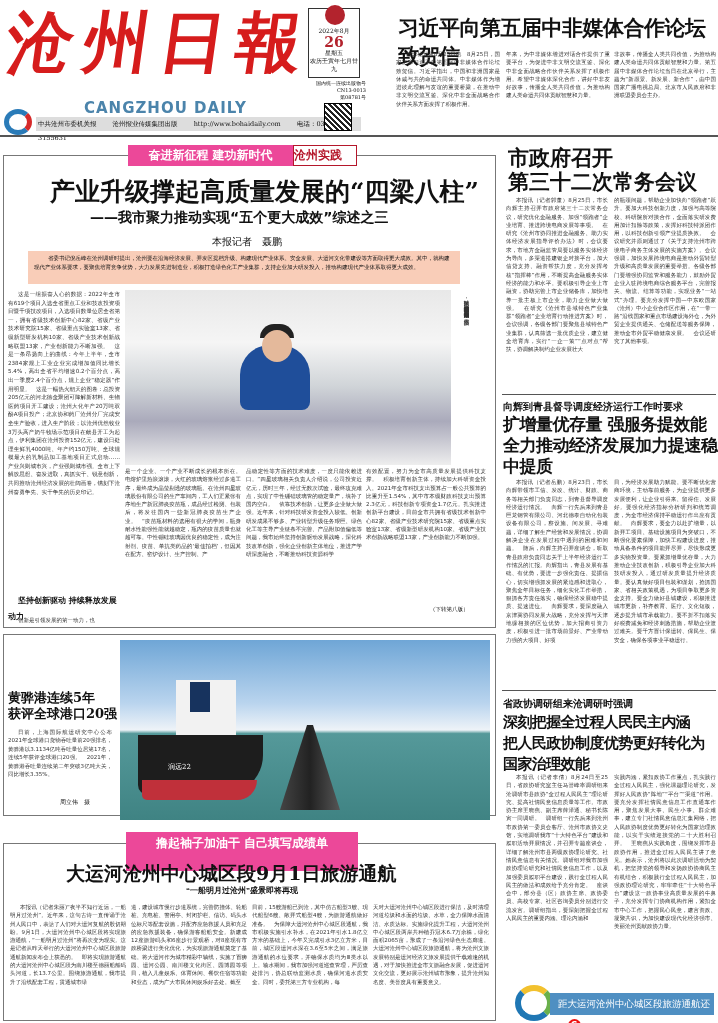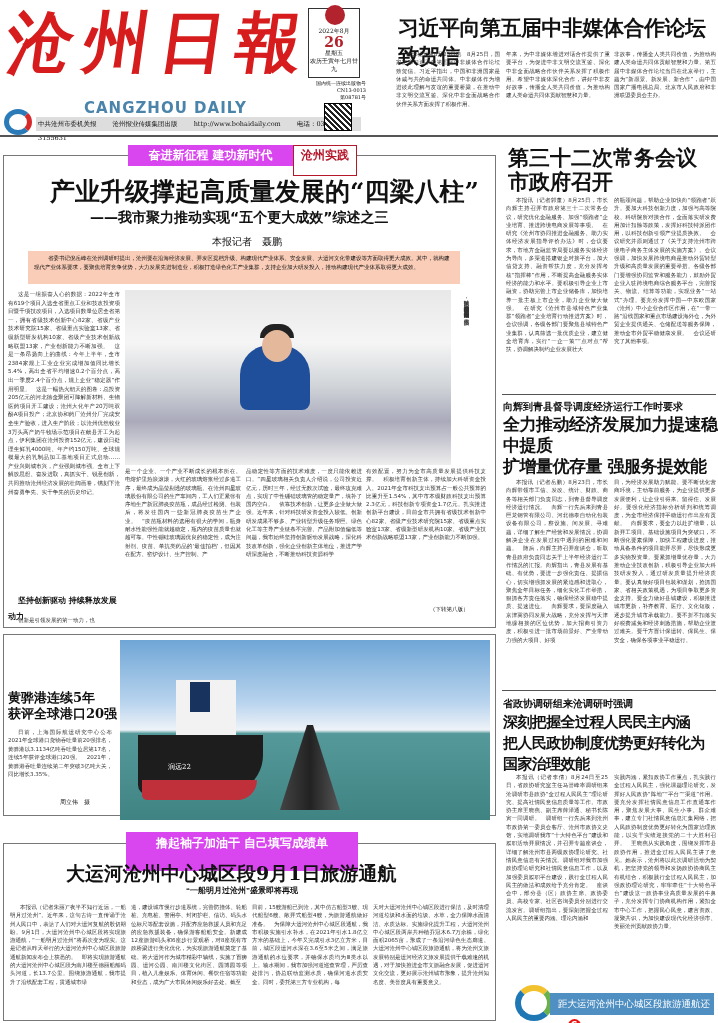--- a/index.html
+++ b/index.html
@@ -11,21 +11,21 @@
 .date-box .day{font-size:14px;color:#b3232d;font-weight:bold;line-height:14px}
 .issn{left:306px;top:80px;font-size:5px;line-height:7px;text-align:right;width:60px}
 .en-name{left:84px;top:99px;font-family:"DejaVu Sans",sans-serif;font-weight:bold;font-size:15px;color:#4b84ab;letter-spacing:1px}
 .banner{left:36px;top:117px;width:325px;height:14px;background:#ddd;font-size:6.5px;line-height:14px;padding-left:2px}
 .banner span{margin-right:14px}
 .logo-swirl{left:4px;top:109px;width:28px;height:26px;border-radius:50%;border:5px solid #2a7bb8;border-right-color:#d62a2a}
 .qr{left:324px;top:103px;width:28px;height:28px;background:repeating-linear-gradient(45deg,#222 0 2px,#fff 2px 4px),#222;border:1px solid #000}
 .topline{left:0;top:135px;width:718px;height:2px;background:#555}
 .xi-head{left:398px;top:14px;font-size:21px;font-weight:bold;letter-spacing:-0.5px;font-family:"DejaVu Sans",sans-serif}
 .col-text{font-size:5.5px;line-height:8.3px;color:#333;text-align:justify;overflow:hidden;font-family:"DejaVu Sans",sans-serif}
-.boxbar{background:#d946ef;color:#fff;font-family:"DejaVu Sans",sans-serif;font-weight:bold;text-align:center}
+.boxbar{background:#ec4899;color:#fff;font-family:"DejaVu Sans",sans-serif;font-weight:bold;text-align:center}
 .main-box{left:3px;top:155px;width:493px;height:473px;border:1px solid #777}
 .main-head{left:50px;top:175px;font-size:25px;font-weight:bold;font-family:"DejaVu Serif",serif;letter-spacing:0px}
 .main-sub{left:90px;top:209px;font-size:14px;font-weight:bold;font-family:"DejaVu Sans",sans-serif}
 .byline{left:212px;top:235px;font-size:10px}
 .summary{left:28px;top:251px;width:432px;height:33px;background:#f9cdb8;font-size:5.5px;line-height:8.5px;padding:3px 6px;font-family:"DejaVu Sans",sans-serif;text-indent:14px}
 .photo1{left:125px;top:290px;width:326px;height:175px;background:linear-gradient(180deg,#e8e8e8 0%,#f5f5f5 30%,#d0d4d8 55%,#aab 75%,#eee 100%)}
 .worker{position:absolute;left:115px;top:55px;width:70px;height:65px;border-radius:30px 30px 8px 8px;background:#1f4e9a}
 .worker-face{position:absolute;left:137px;top:40px;width:30px;height:32px;border-radius:50%;background:#e4b99b}
 .worker-hair{position:absolute;left:135px;top:34px;width:34px;height:14px;border-radius:16px 16px 0 0;background:#222}
 .photo1-cap{left:456px;top:296px;width:14px;font-size:5.5px;line-height:7px;writing-mode:vertical-rl;color:#333}
@@ -76,21 +76,21 @@
 
 <div class="abs xi-head">习近平向第五届中非媒体合作论坛致贺信</div>
 <div class="abs col-text" style="left:396px;top:50px;width:104px;height:82px;text-indent:10px">新华社北京8月25日电　8月25日，国家主席习近平向第五届中非媒体合作论坛致贺信。习近平指出，中国和非洲国家是休戚与共的命运共同体。中非媒体作为增进彼此理解与友谊的重要桥梁，在推动中非文明交流互鉴、深化中非全面战略合作伙伴关系方面发挥了积极作用。</div>
 <div class="abs col-text" style="left:506px;top:50px;width:104px;height:82px">年来，为中非媒体增进对话合作提供了重要平台，为促进中非文明交流互鉴、深化中非全面战略合作伙伴关系发挥了积极作用。希望中非媒体深化合作，讲好中非友好故事，传播全人类共同价值，为推动构建人类命运共同体贡献智慧和力量。</div>
 <div class="abs col-text" style="left:614px;top:50px;width:102px;height:82px">非故事，传播全人类共同价值，为推动构建人类命运共同体贡献智慧和力量。第五届中非媒体合作论坛当日在北京举行，主题为“新愿景、新发展、新合作”，由中国国家广播电视总局、北京市人民政府和非洲联盟委员会主办。</div>
 
 <div class="abs topline"></div>
 
 <div class="abs main-box"></div>
 <div class="abs boxbar" style="left:128px;top:145px;width:165px;height:21px;font-size:12px;line-height:21px">奋进新征程 建功新时代</div>
-<div class="abs" style="left:293px;top:145px;width:64px;height:31px;background:#fff;border:1px solid #b5172b;color:#b5172b;font-weight:bold;font-size:12px;line-height:19px;text-align:center;font-family:'DejaVu Sans',sans-serif">沧州实践</div>
+<div class="abs" style="left:293px;top:145px;width:64px;height:21px;background:#fff;border:1px solid #b5172b;color:#b5172b;font-weight:bold;font-size:12px;line-height:19px;text-align:left;font-family:'DejaVu Sans',sans-serif">沧州实践</div>
 <div class="abs main-head">产业升级撑起高质量发展的“四梁八柱”</div>
 <div class="abs main-sub">——我市聚力推动实现“五个更大成效”综述之三</div>
 <div class="abs byline">本报记者　聂鹏</div>
 <div class="abs summary">省委书记倪岳峰在沧州调研时提出，沧州要在沿海经济发展、开发区提档升级、构建现代产业体系、安全发展、大运河文化带建设等方面取得更大成效。其中，就构建现代产业体系要求，要聚焦培育竞争优势，大力发展先进制造业，积极打造绿色化工产业集群，支持企业加大研发投入，推动构建现代产业体系取得更大成效。</div>
 
 <div class="abs col-text" style="left:8px;top:290px;width:112px;height:302px;text-indent:10px;font-size:5.6px;line-height:8.6px">这是一组振奋人心的数据：2022年全市有619个项目入选全省重点工业和技改投资项目暨千项技改项目，入选项目数量位居全省第一，拥有省级技术创新中心82家、省级产业技术研究院15家、省级重点实验室13家、省级新型研发机构10家、省级产业技术创新战略联盟13家，产业创新能力不断加强。　这是一条昂扬向上的曲线：今年上半年，全市2384家规上工业企业完成增加值同比增长5.4%，高出全省平均增速0.2个百分点，高出一季度2.4个百分点，规上企业“稳定器”作用明显。　这是一幅热火朝天的图卷：总投资205亿元的河北德金聚团可降解新材料、生物医药项目开工建设；沧州大化年产20万吨双酚A项目投产；北京协和药厂沧州分厂完成安全生产验收，进入生产阶段；以沧州优然牧业3万头高产奶牛牧场示范项目在献县开工为起点，伊利集团在沧州投资152亿元，建设日处理生鲜乳4000吨、年产约150万吨、全球规模最大的乳制品加工基地项目正式启动……　产业兴则城市兴，产业强则城市强。全市上下解放思想、奋发进取，真抓实干、锐意创新，共同推动沧州经济发展的壮阔画卷，镌刻下沧州奋勇争先、实干争先的历史印记。</div>
 <div class="abs" style="left:8px;top:593px;width:112px;font-size:8px;font-weight:bold;line-height:16px;font-family:'DejaVu Sans',sans-serif;text-indent:10px">坚持创新驱动 持续释放发展动力</div>
 <div class="abs col-text" style="left:8px;top:616px;width:112px;height:9px;text-indent:10px">创新是引领发展的第一动力，也</div>
 
 <div class="abs photo1">
@@ -99,32 +99,32 @@
   <div class="worker-face"></div>
 </div>
 <div class="abs photo1-cap" style="height:165px">技术赋能，助力河间再制造产业加速崛起。图为工人在河间市一家再制造企业成品库工作。 图立伟 摄</div>
 
 <div class="abs col-text" style="left:125px;top:467px;width:116px;height:150px">是一个企业、一个产业不断成长的根本所在。　电熔炉里热浪滚滚，火红的玻璃熔浆经过多道工序，最终成为晶莹剔透的玻璃瓶。在沧州四星玻璃股份有限公司的生产车间内，工人们正紧张有序地生产新冠肺炎疫苗瓶，成品经过检测、包装后，将发往国内一些新冠肺炎疫苗生产企业。　“疫苗瓶材料的选用有很大的学问，瓶身耐水性能强性能就越稳定，瓶内的疫苗质量也就越可靠。中性硼硅玻璃因优良的稳定性，成为注射剂、疫苗、单抗类药品的‘最佳拍档’，但因其在配方、窑炉设计、生产控制、产</div>
 <div class="abs col-text" style="left:246px;top:467px;width:116px;height:150px">品稳定性等方面的技术难度，一度只能依赖进口。”四星玻璃相关负责人介绍说，公司投资近亿元，历时三年，经过无数次试验，最终攻克难点，实现了中性硼硅玻璃管的稳定量产，填补了国内空白。　依靠技术创新，让更多企业做大做强。近年来，针对科技研发资金投入较低、创新研发成果不够多、产业转型升级任务艰巨、绿色化工等主导产业链条不完善、产品附加值偏低等问题，我市始终坚持创新驱动发展战略，深化科技改革创新，强化企业创新主体地位，推进产学研深度融合，不断推动科技资源科学</div>
 <div class="abs col-text" style="left:366px;top:467px;width:120px;height:140px">有效配置，努力为全市高质量发展提供科技支撑。　积极培育创新主体，持续加大科研资金投入。2021年全市科技支出预算占一般公共预算的比重升至1.54%，其中市本级财政科技支出预算2.3亿元，科技创新专项资金1.7亿元。扎实推进创新平台建设，目前全市共拥有省级技术创新中心82家、省级产业技术研究院15家、省级重点实验室13家、省级新型研发机构10家、省级产业技术创新战略联盟13家，产业创新能力不断加强。</div>
 <div class="abs" style="left:430px;top:606px;font-size:5.5px">（下转第八版）</div>
 
 <div class="abs gov-head">
+  <div>市政府召开</div>
   <div>第三十二次常务会议</div>
-  <div>市政府召开</div>
 </div>
 <div class="abs col-text" style="left:506px;top:196px;width:102px;height:188px;text-indent:10px">本报讯（记者郭董）8月25日，市长向辉主持召开市政府第三十二次常务会议，研究优化金融服务、加强“领跑者”企业培育、推进跨境电商发展等事项。　在研究《沧州市协同推进金融服务、助力实体经济发展指导评价办法》时，会议要求，市地方金融监管局要以服务实体经济为导向，多渠道搭建银企对接平台，加大信贷支持、融资帮扶力度，充分发挥考核“指挥棒”作用，不断提高金融服务实体经济的能力和水平。要积极引导企业上市融资，协助完善上市企业储备库，加快培养一批主板上市企业，助力企业做大做强。　在研究《沧州市县域特色产业集群“领跑者”企业培育行动推进方案》时，会议强调，各级各部门要聚焦县域特色产业集群，认真筛选一批优质企业，建立健全培育库，实行“一企一策”“点对点”帮扶，协调解决制约企业发展壮大</div>
 <div class="abs col-text" style="left:614px;top:196px;width:102px;height:188px">的瓶颈问题，帮助企业加快向“领跑者”跃升。要加大科技创新力度，加强与高等院校、科研院所对接合作，全面落实研发费用加计扣除等政策，发挥好科技特派团作用，以科技创新引领产业提质换效。　会议研究并原则通过了《关于支持沧州市跨境电子商务主体发展的实施方案》。会议强调，加快发展跨境电商是推动外贸转型升级和高质量发展的重要举措。各级各部门要增强协同监管和服务能力，鼓励外贸企业入驻跨境电商综合服务平台，完善报关、物流、结算等功能，实现业务“一站式”办理。要充分发挥中国—中东欧国家（沧州）中小企业合作区作用，在“一带一路”沿线国家和重点市场建设海外仓，为外贸企业提供通关、仓储配送等服务保障，推动全市外贸平稳健康发展。　会议还研究了其他事项。</div>
 
 <div class="abs sec-rule" style="left:502px;top:394px;width:214px"></div>
 
 <div class="abs kicker2">向辉到青县督导调度经济运行工作时要求</div>
 <div class="abs head2">
+  <div>扩增量优存量 强服务提效能</div>
   <div>全力推动经济发展加力提速稳中提质</div>
-  <div>扩增量优存量 强服务提效能</div>
 </div>
 <div class="abs col-text" style="left:506px;top:478px;width:102px;height:208px;text-indent:10px">本报讯（记者岳鹏）8月23日，市长向辉带领市工信、发改、统计、财政、商务等相关部门负责同志，到青县督导调度经济运行情况。　向辉一行先后来到青县巨龙钢管有限公司、河北德泰自动化包装设备有限公司，察设施、问发展、寻难题，详细了解生产经营和发展情况，协调解决企业在发展过程中遇到的困难和问题。　随后，向辉主持召开座谈会，听取青县政府负责同志关于上半年经济运行工作情况的汇报。向辉指出，青县发展有基础、有优势，要进一步强化责任、提振信心，切实增强抓发展的紧迫感和进取心，聚焦全年目标任务，细化实化工作举措，狠抓各方责任落实，确保经济发展稳中提质、提速进位。　向辉要求，要深度融入京津冀协同发展大战略，充分发挥与天津地缘相接的区位优势，加大招商引资力度，积极引进一批市场前景好、产业带动力强的大项目、好项</div>
 <div class="abs col-text" style="left:614px;top:478px;width:102px;height:208px">目，为经济发展助力赋能。要不断优化营商环境，主动靠前服务，为企业提供更多发展便利，让企业引得来、留得住、发展好。要强化经济指标分析研判和统筹调度，为全市经济保持平稳运行作出应有贡献。　向辉要求，要全力以赴扩增量，以新开工项目、基础设施项目为突破口，不断强化要素保障，加快工程建设进度，推动具备条件的项目能开尽开，尽快形成更多实物投资量。要紧抓增量优存量，大力推动企业技改创新，积极引导企业加大科技研发投入，通过研发质量提升经济质量。要认真做好项目包装和谋划，抢抓国家、省相关政策机遇，为项目争取更多资金支持。要全力做好县城建设，积极推进城市更新，补齐教育、医疗、文化短板，逐步提升城市承载能力。要不折不扣落实好税费减免和经济刺激措施，帮助企业渡过难关。要千方百计保运转、保民生、保安全，确保各项事业平稳运行。</div>
 
 <div class="abs sec-rule" style="left:502px;top:690px;width:214px"></div>
 
 <div class="abs" style="left:3px;top:634px;width:493px;height:182px;border:1px solid #777"></div>
 <div class="abs port-head">
   <div>黄骅港连续5年</div>
   <div>获评全球港口20强</div>

